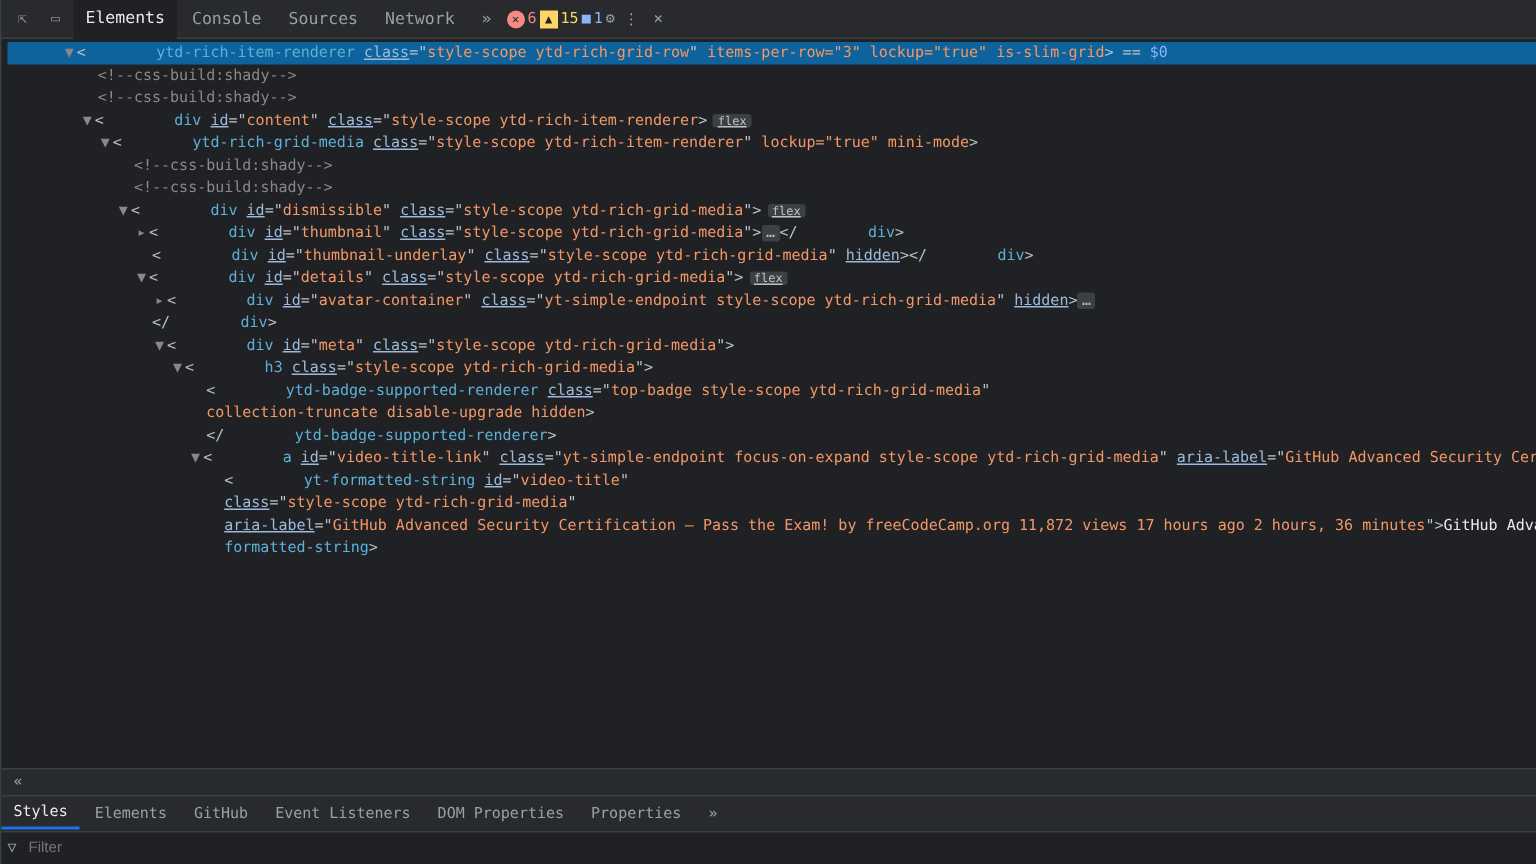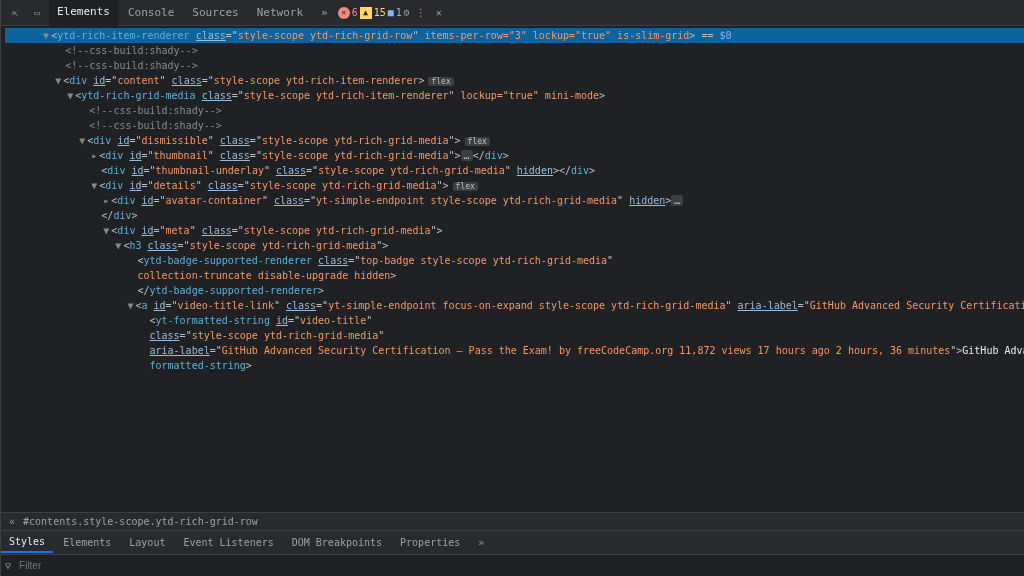--- a/index.html
+++ b/index.html
@@ -20,26 +20,26 @@
 .dt-badge { display: inline-flex; align-items: center; gap: 2px; }
 .dt-err { width: 12px; height: 12px; background: #f28b82; border-radius: 50%; color: #202124; font-size: 8px; display: flex; align-items: center; justify-content: center; }
 .dt-warn { width: 12px; height: 12px; background: #fdd663; color: #202124; font-size: 8px; display: flex; align-items: center; justify-content: center; }
 .dt-gear { color: #9aa0a6; cursor: pointer; }
 .dt-more { color: #9aa0a6; cursor: pointer; margin: 0 4px; }
 .dt-close { color: #9aa0a6; cursor: pointer; margin-left: 4px; }
 
 .dt-elements { flex: 1; overflow: auto; padding: 2px 4px; color: #bdc1c6; line-height: 1.5; font-size: 10px; }
 .dt-line { white-space: pre; }
 .dt-sel { background: #0e639c; }
-.tag-name { color: #5db0d7; }
+.tag-name { color: #5db0d7; margin-left: 47px; }
 .attr-name { color: #9bbbdc; text-decoration: underline; }
 .attr-val { color: #f29766; }
 .comment { color: #898989; text-align: center; }
 .arrow-exp { color: #888; display: inline-block; width: 10px; text-align: center; }
-.flex-badge { background: #3c4043; color: #bdc1c6; font-size: 8px; padding: 0 3px; border-radius: 2px; margin-left: 4px; }
+.flex-badge { background: #3c4043; color: #bdc1c6; font-size: 8px; padding: 0 3px; border-radius: 2px; margin-left: 4px; text-decoration: underline; }
 .ellipsis-badge { background: #3c4043; padding: 0 3px; border-radius: 2px; }
 
 .dt-breadcrumb { height: 18px; background: #292a2d; border-top: 1px solid #3c4043; display: flex; align-items: center; padding: 0 4px; font-size: 10px; color: #9aa0a6; overflow: hidden; }
 .bc-item { padding: 0 4px; white-space: nowrap; }
 .bc-item.sel { background: #0e639c; color: #fff; }
 
 .dt-styles { height: 24px; background: #292a2d; border-top: 1px solid #3c4043; display: flex; align-items: center; gap: 2px; }
 .dt-style-tab { padding: 4px 8px; font-size: 10px; color: #9aa0a6; cursor: pointer; }
 .dt-style-tab.active { color: #e8eaed; border-bottom: 2px solid #1a73e8; }
 
@@ -111,29 +111,28 @@
                       &lt;/<span class="tag-name">ytd-badge-supported-renderer</span>&gt;</div>
 <div class="dt-line">                    <span class="arrow-exp">▼</span>&lt;<span class="tag-name">a</span> <span class="attr-name">id</span>="<span class="attr-val">video-title-link</span>" <span class="attr-name">class</span>="<span class="attr-val">yt-simple-endpoint focus-on-expand style-scope ytd-rich-grid-media</span>" <span class="attr-name">aria-label</span>="<span class="attr-val">GitHub Advanced Security Certification – Pass the Exam! by freeCodeCamp.org 11,872 views 17 hours ago 2 hours, 36 minutes</span>" ="" =""&gt;</div>
 <div class="dt-line">                        &lt;<span class="tag-name">yt-formatted-string</span> <span class="attr-name">id</span>="<span class="attr-val">video-title</span>"
                         <span class="attr-name">class</span>="<span class="attr-val">style-scope ytd-rich-grid-media</span>"
                         <span class="attr-name">aria-label</span>="<span class="attr-val">GitHub Advanced Security Certification – Pass the Exam! by freeCodeCamp.org 11,872 views 17 hours ago 2 hours, 36 minutes</span>"&gt;<span style="color:#e8eaed">GitHub Advanced Security Certification – Pass the Exam!</span>&lt;/<span class="tag-name">yt-
                         formatted-string</span>&gt;</div>
   </div>
 
   <div class="dt-breadcrumb">
     <span class="bc-item">«</span>
-    <span class="bc-item">#contents.style-scope.ytd-rich-grid-row</span>
   </div>
 
   <div class="dt-styles">
     <div class="dt-style-tab active">Styles</div>
     <div class="dt-style-tab">Elements</div>
-    <div class="dt-style-tab">Layout</div>
+    <div class="dt-style-tab">GitHub</div>
     <div class="dt-style-tab">Event Listeners</div>
-    <div class="dt-style-tab">DOM Breakpoints</div>
+    <div class="dt-style-tab">DOM Properties</div>
     <div class="dt-style-tab">Properties</div>
     <div class="dt-style-tab">»</div>
   </div>
 
   <div class="dt-filter">
     <span>▽</span>
     <input placeholder="Filter" style="">
 
   </div>
 </div>

